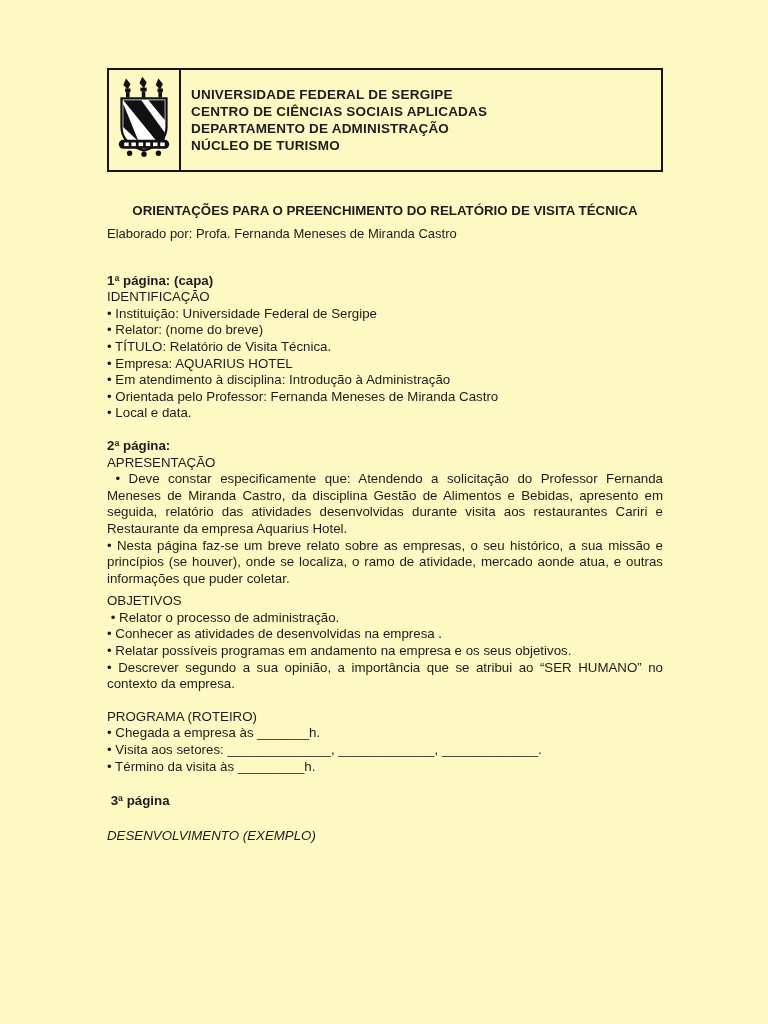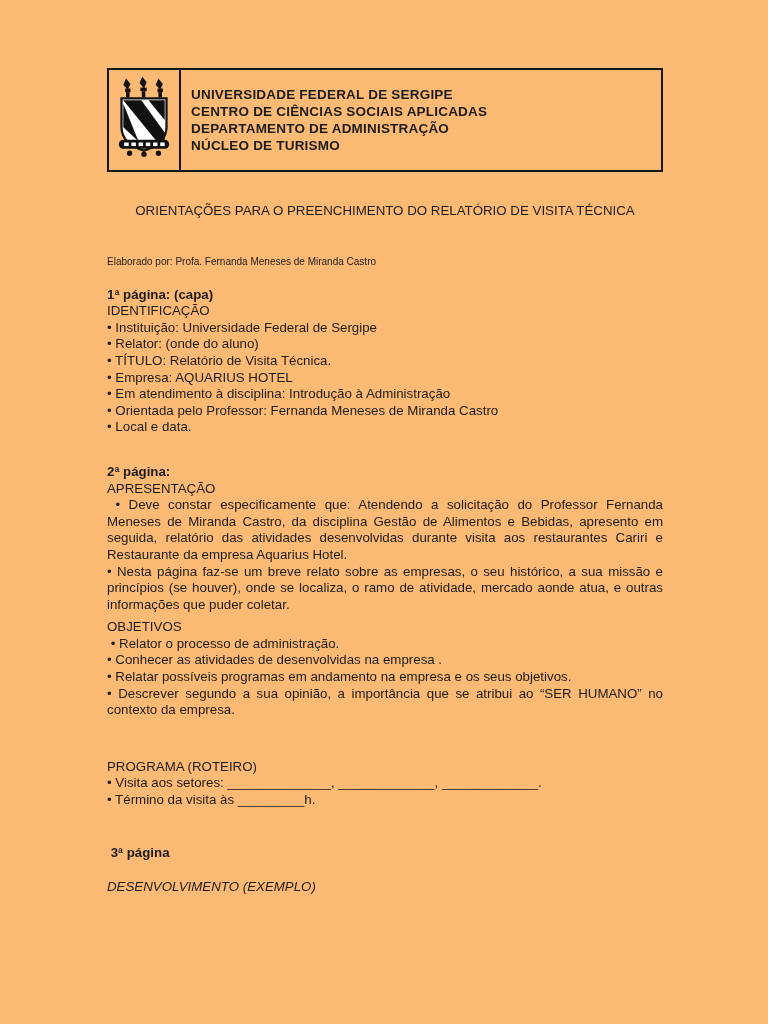--- a/index.html
+++ b/index.html
@@ -6,21 +6,21 @@
   html, body { background: #ffffff; }
   body {
     width: 768px; height: 1024px;
     font-family: "Liberation Sans", "DejaVu Sans", sans-serif;
     color: #1c1c1c;
     overflow: hidden;
   }
   .page {
     position: relative;
     width: 768px; height: 1024px;
-    background: #fdba74;
+    background: #fef9c3;
     padding: 68px 105px 0 107px;
   }
   .content { width: 556px; }
 
   
   .header-box {
     width: 556px; height: 104px;
     border: 2px solid #151515;
     display: flex;
   }
@@ -35,43 +35,43 @@
     padding-left: 10px;
     font-weight: bold;
     font-size: 13.5px;
     line-height: 17px;
     letter-spacing: 0.2px;
   }
 
   .doc-title {
     margin-top: 31px;
     text-align: center;
-    font-weight: normal;
+    font-weight: bold;
     font-size: 13.3px;
     white-space: nowrap;
   }
   .byline {
-    margin-top: 36px;
-    font-size: 10px;
+    margin-top: 8px;
+    font-size: 13px;
     line-height: 16.6px;
   }
 
   .line {
     font-size: 13.3px;
     line-height: 16.6px;
     white-space: pre-wrap;
   }
   .just { text-align: justify; white-space: pre-wrap; }
   .bold { font-weight: bold; }
 
-  .sec-page1     { margin-top: 16px; }
-  .sec-page2     { margin-top: 28px; }
+  .sec-page1     { margin-top: 30px; }
+  .sec-page2     { margin-top: 16px; }
   .sec-objetivos { margin-top: 6px; }
-  .sec-programa  { margin-top: 40px; }
-  .sec-page3     { margin-top: 36px; }
+  .sec-programa  { margin-top: 16px; }
+  .sec-page3     { margin-top: 18px; }
   .sec-page3 .sub { margin-top: 18px; font-style: italic; }
 </style>
 </head>
 <body>
 
 <div class="page">
   <div class="content">
 
     <div class="header-box">
       <div class="logo-cell">
@@ -122,21 +122,21 @@
     </div>
 
     <div class="doc-title">ORIENTAÇÕES PARA O PREENCHIMENTO DO RELATÓRIO DE VISITA TÉCNICA</div>
 
     <div class="byline">Elaborado por: Profa. Fernanda Meneses de Miranda Castro</div>
 
     <div class="sec-page1">
       <div class="line bold">1ª página: (capa)</div>
       <div class="line">IDENTIFICAÇÃO</div>
       <div class="line">• Instituição: Universidade Federal de Sergipe</div>
-      <div class="line">• Relator: (onde do aluno)</div>
+      <div class="line">• Relator: (nome do breve)</div>
       <div class="line">• TÍTULO: Relatório de Visita Técnica.</div>
       <div class="line">• Empresa: AQUARIUS HOTEL</div>
       <div class="line">• Em atendimento à disciplina: Introdução à Administração</div>
       <div class="line">• Orientada pelo Professor: Fernanda Meneses de Miranda Castro</div>
       <div class="line">• Local e data.</div>
     </div>
 
     <div class="sec-page2">
       <div class="line bold">2ª página:</div>
       <div class="line">APRESENTAÇÃO</div>
@@ -147,20 +147,21 @@
     <div class="sec-objetivos">
       <div class="line">OBJETIVOS</div>
       <div class="line"> • Relator o processo de administração.</div>
       <div class="line">• Conhecer as atividades de desenvolvidas na empresa .</div>
       <div class="line">• Relatar possíveis programas em andamento na empresa e os seus objetivos.</div>
       <div class="line just">• Descrever segundo a sua opinião, a importância que se atribui ao “SER HUMANO” no contexto da empresa.</div>
     </div>
 
     <div class="sec-programa">
       <div class="line">PROGRAMA (ROTEIRO)</div>
+      <div class="line">• Chegada a empresa às _______h.</div>
       <div class="line">• Visita aos setores: ______________, _____________, _____________.</div>
       <div class="line">• Término da visita às _________h.</div>
     </div>
 
     <div class="sec-page3">
       <div class="line bold"> 3ª página</div>
       <div class="line sub">DESENVOLVIMENTO (EXEMPLO)</div>
     </div>
 
   </div>

